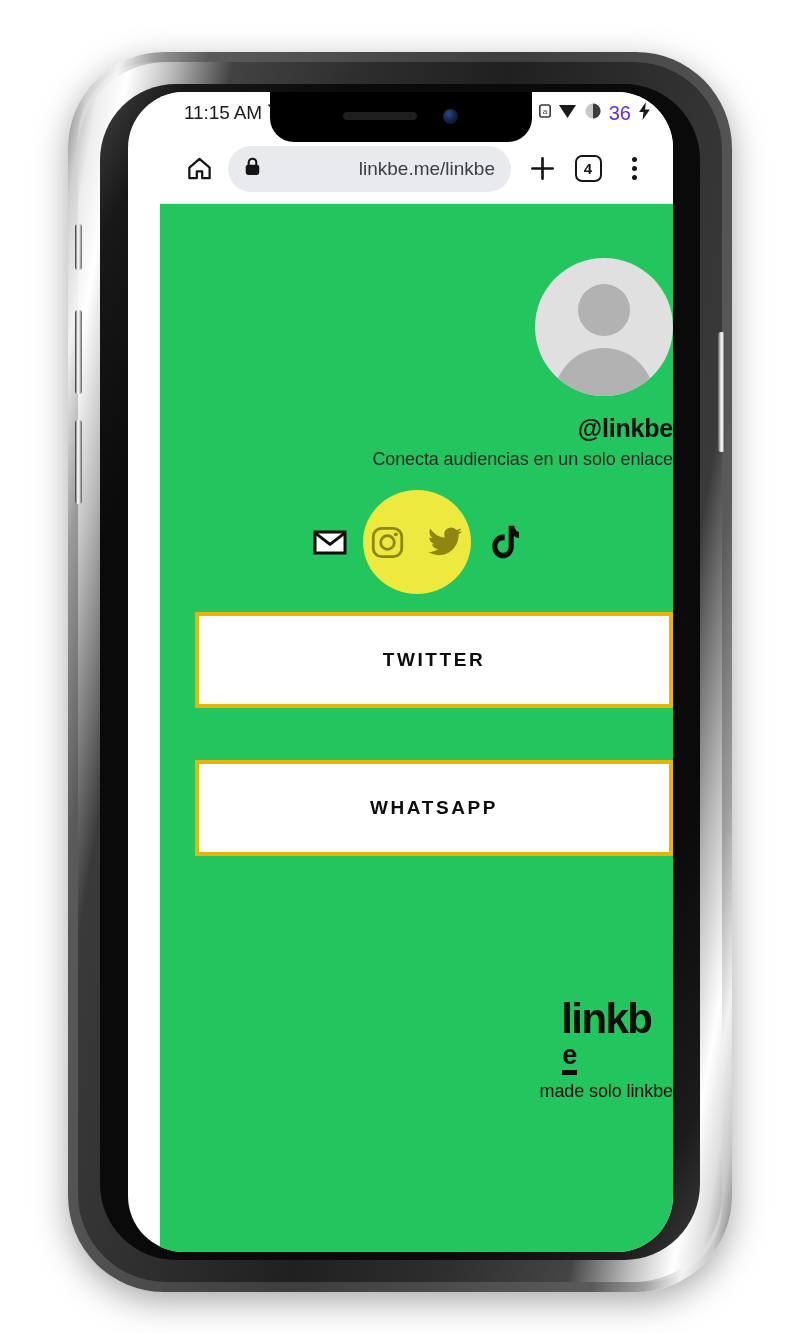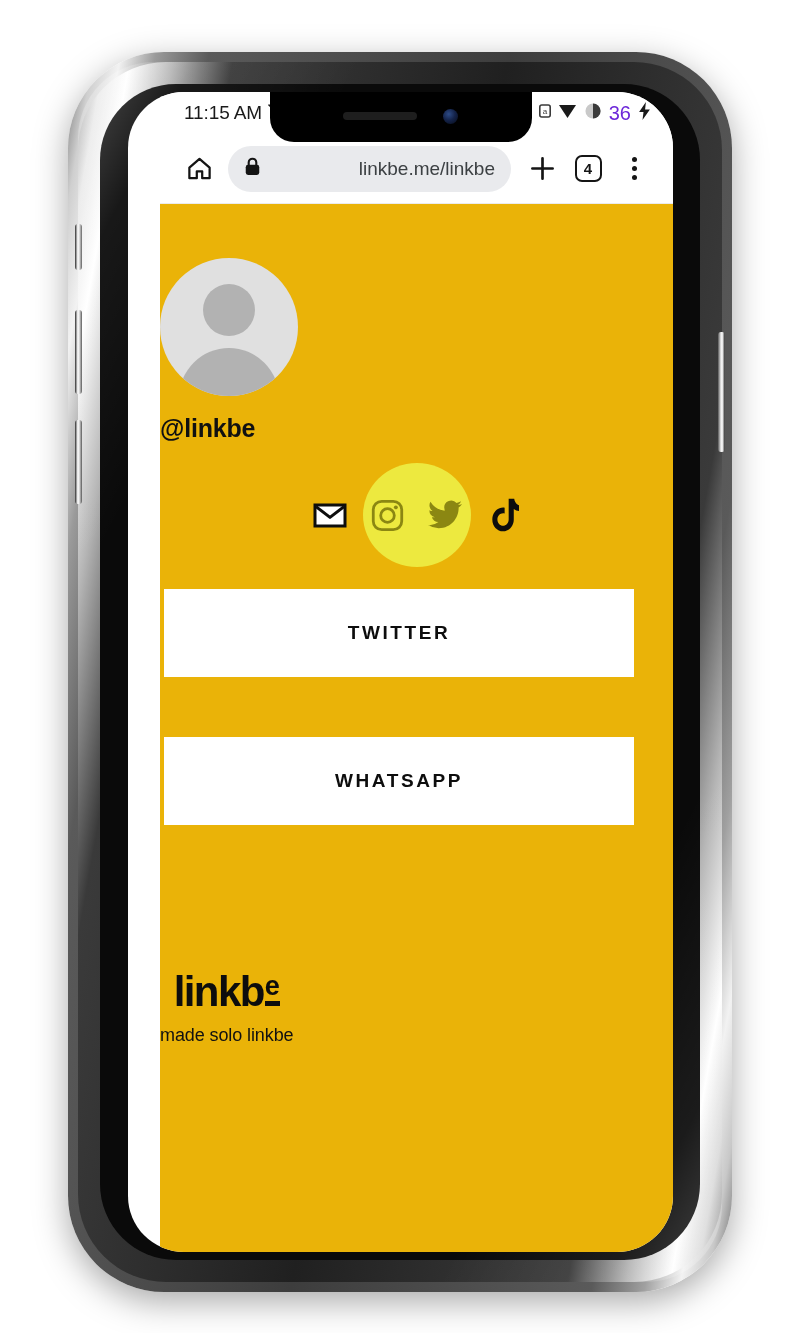--- a/index.html
+++ b/index.html
@@ -211,24 +211,24 @@
     font-family: "Liberation Sans", sans-serif;
   }
   .kebab { display: flex; flex-direction: column; gap: 4px; align-items: center; }
   .kebab i { width: 5px; height: 5px; background: #151515; border-radius: 50%; display:block; }
 
   
   .page {
     position: relative;
     width: 100%;
     height: 1048px;
-    background: #eab308;
+    background: #22c55e;
     display: flex;
     flex-direction: column;
-    align-items: flex-start;
+    align-items: flex-end;
     padding-top: 54px;
   }
 
   .avatar {
     width: 138px;
     height: 138px;
     border-radius: 50%;
     background: #e0e0e0;
     position: relative;
     overflow: hidden;
@@ -331,20 +331,21 @@
   }
   .logo {
     display: flex;
     align-items: flex-start;
     font-size: 42px;
     font-weight: bold;
     color: #0d0d0d;
     letter-spacing: -1.6px;
     line-height: 1;
     font-family: "Liberation Sans", sans-serif;
+    flex-direction: column;
   }
   .logo-e {
     position: relative;
     font-size: 27px;
     line-height: 1;
     margin-top: 2px;
     margin-left: 1px;
     letter-spacing: 0;
   }
   .logo-e::after {
@@ -462,20 +463,21 @@
     </div>
 
     <div class="page">
 
       <div class="avatar">
         <div class="avatar-head"></div>
         <div class="avatar-body"></div>
       </div>
 
       <div class="username">@linkbe</div>
+      <div class="tagline">Conecta audiencias en un solo enlace</div>
 
       <div class="social-wrap">
         <div class="cursor-blob"></div>
         <div class="social-row">
 
           <div class="social-ico">
             <svg width="34" height="26" viewBox="0 0 34 26">
               <rect x="2" y="3" width="30" height="21" fill="#ffffff" stroke="#0d0d0d" stroke-width="3"></rect>
               <path d="M3 4.6 L17 15.4 L31 4.6" fill="none" stroke="#0d0d0d" stroke-width="3" stroke-linejoin="round"></path>
             </svg>

